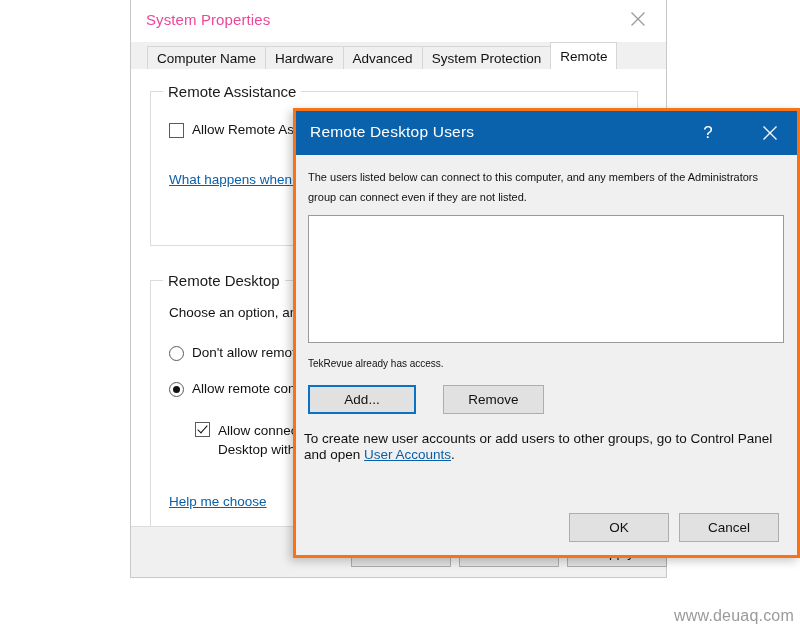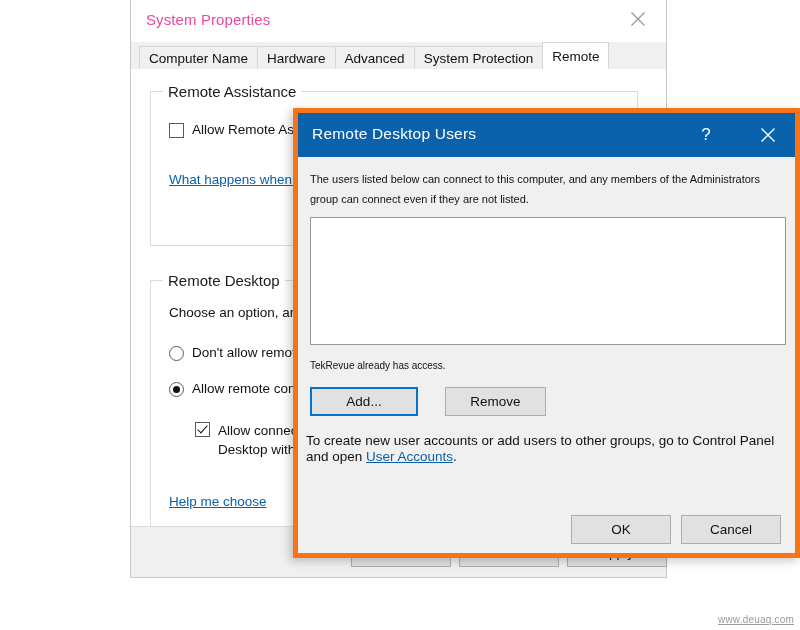--- a/index.html
+++ b/index.html
@@ -59,21 +59,21 @@
   #tabstrip {
     position: absolute;
     left: 0;
     top: 42px;
     right: 0;
     height: 28px;
     background: #f0f0f0;
     border-bottom: 1px solid #d6d6d6;
     display: flex;
     align-items: flex-end;
-    padding-left: 8px;
+    padding-left: 16px;
     box-sizing: border-box;
   }
   .tab {
     font-size: 13.5px;
     color: #111;
     padding: 4px 9px 5px 9px;
     height: 23px;
     box-sizing: border-box;
     border: 1px solid #d6d6d6;
     border-bottom: none;
@@ -227,21 +227,21 @@
   #btn-apply-sys  { position:absolute; left:436px; bottom:10px; width:100px; height:29px; }
 
   
   #rdu {
     position: absolute;
     left: 293px;
     top: 108px;
     width: 507px;
     height: 450px;
     background: #f0f0f0;
-    border: 5px solid #f97316;
+    border: 3px solid #f97316;
     box-sizing: border-box;
     box-shadow: -3px 3px 9px rgba(0,0,0,.22);
   }
   #rdu-titlebar {
     height: 44px;
     background: #0b62ac;
     position: relative;
   }
   #rdu-title {
     position: absolute;
@@ -331,25 +331,24 @@
     top: 358px;
     width: 100px;
     height: 29px;
   }
 
   
   #watermark {
     position: absolute;
     right: 6px;
     bottom: 5px;
-    font-size: 10px;
+    font-size: 16px;
     color: #9a9a9a;
     letter-spacing: .2px;
     font-family: "Liberation Sans", sans-serif;
-    text-decoration: underline;
   }
 
   .clip { overflow: hidden; }
 </style>
 </head>
 <body>
 
 <div id="sysprops">
 
   <div id="sysprops-titlebar">

